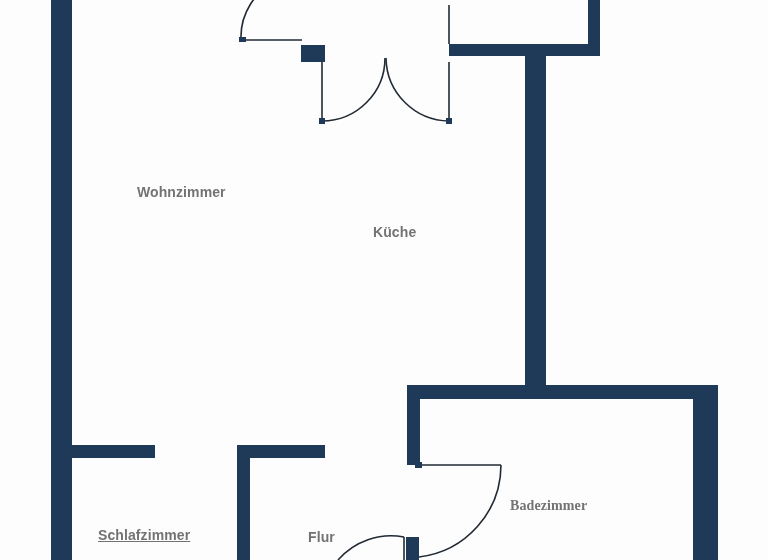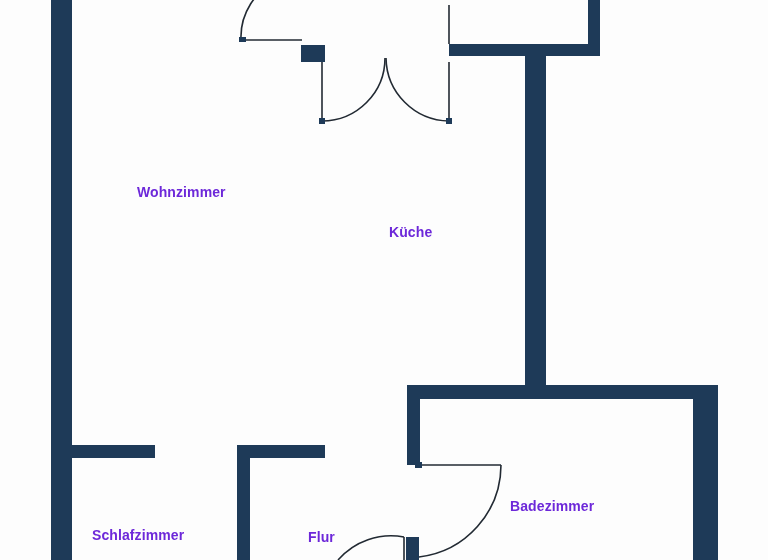--- a/index.html
+++ b/index.html
@@ -25,21 +25,21 @@
     width: 768px;
     height: 560px;
     display: block;
   }
   .room-label {
     position: absolute;
     font-family: "Liberation Sans", sans-serif;
     font-weight: bold;
     font-size: 14px;
     letter-spacing: 0.1px;
-    color: #6d28d9;
+    color: #737373;
     white-space: nowrap;
     line-height: 1;
     user-select: none;
   }
 </style>
 </head>
 <body>
 
 <div id="floorplan-root">
 
@@ -103,21 +103,21 @@
       </g>
 
       <g>
         <path d="M 449 44 L 449 5"></path>
       </g>
     </g>
   </svg>
 
   <div class="room-label" style="left:137px; top:185px;">Wohnzimmer</div>
 
-  <div class="room-label" style="left:389px; top:225px;">Küche</div>
+  <div class="room-label" style="left:373px; top:225px;">Küche</div>
 
-  <div class="room-label" style="left:510px; top:499px;">Badezimmer</div>
+  <div class="room-label" style="left:510px; top:499px;font-family:Liberation Serif, serif;">Badezimmer</div>
 
-  <div class="room-label" style="left:92px; top:528px;">Schlafzimmer</div>
+  <div class="room-label" style="left:98px; top:528px;text-decoration:underline;">Schlafzimmer</div>
 
   <div class="room-label" style="left:308px; top:530px;">Flur</div>
 
 </div>
 
 </body></html>

